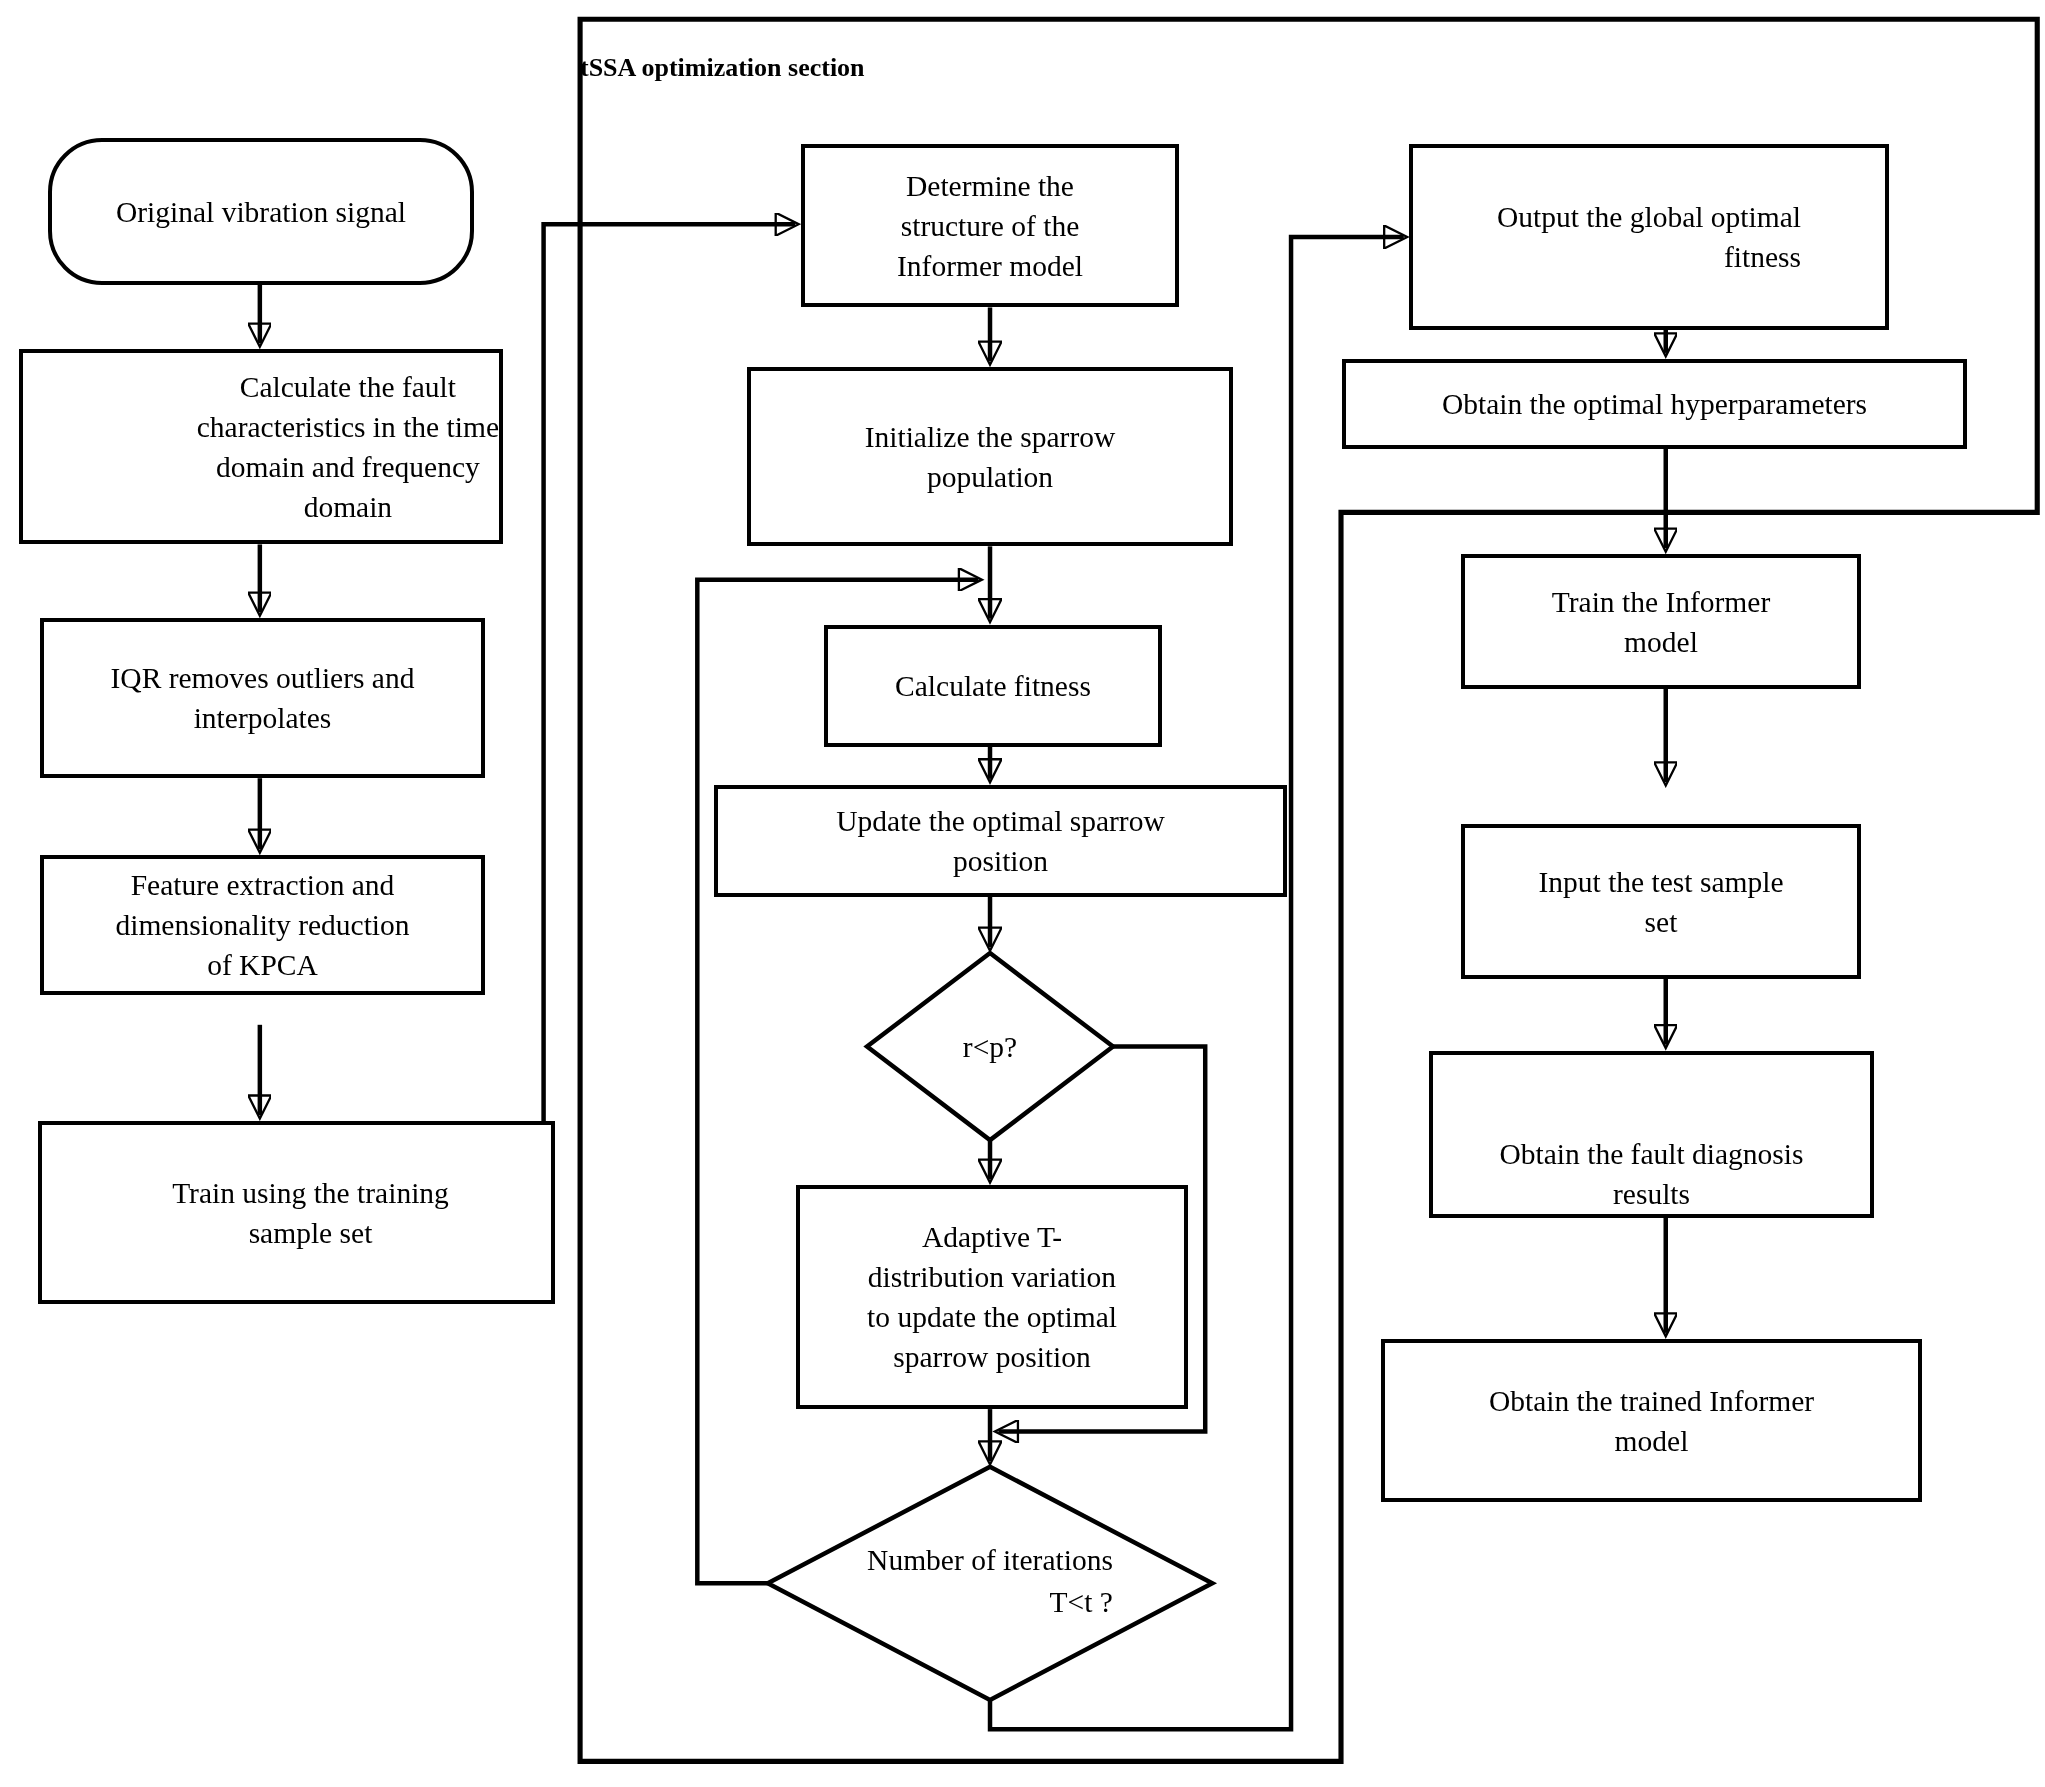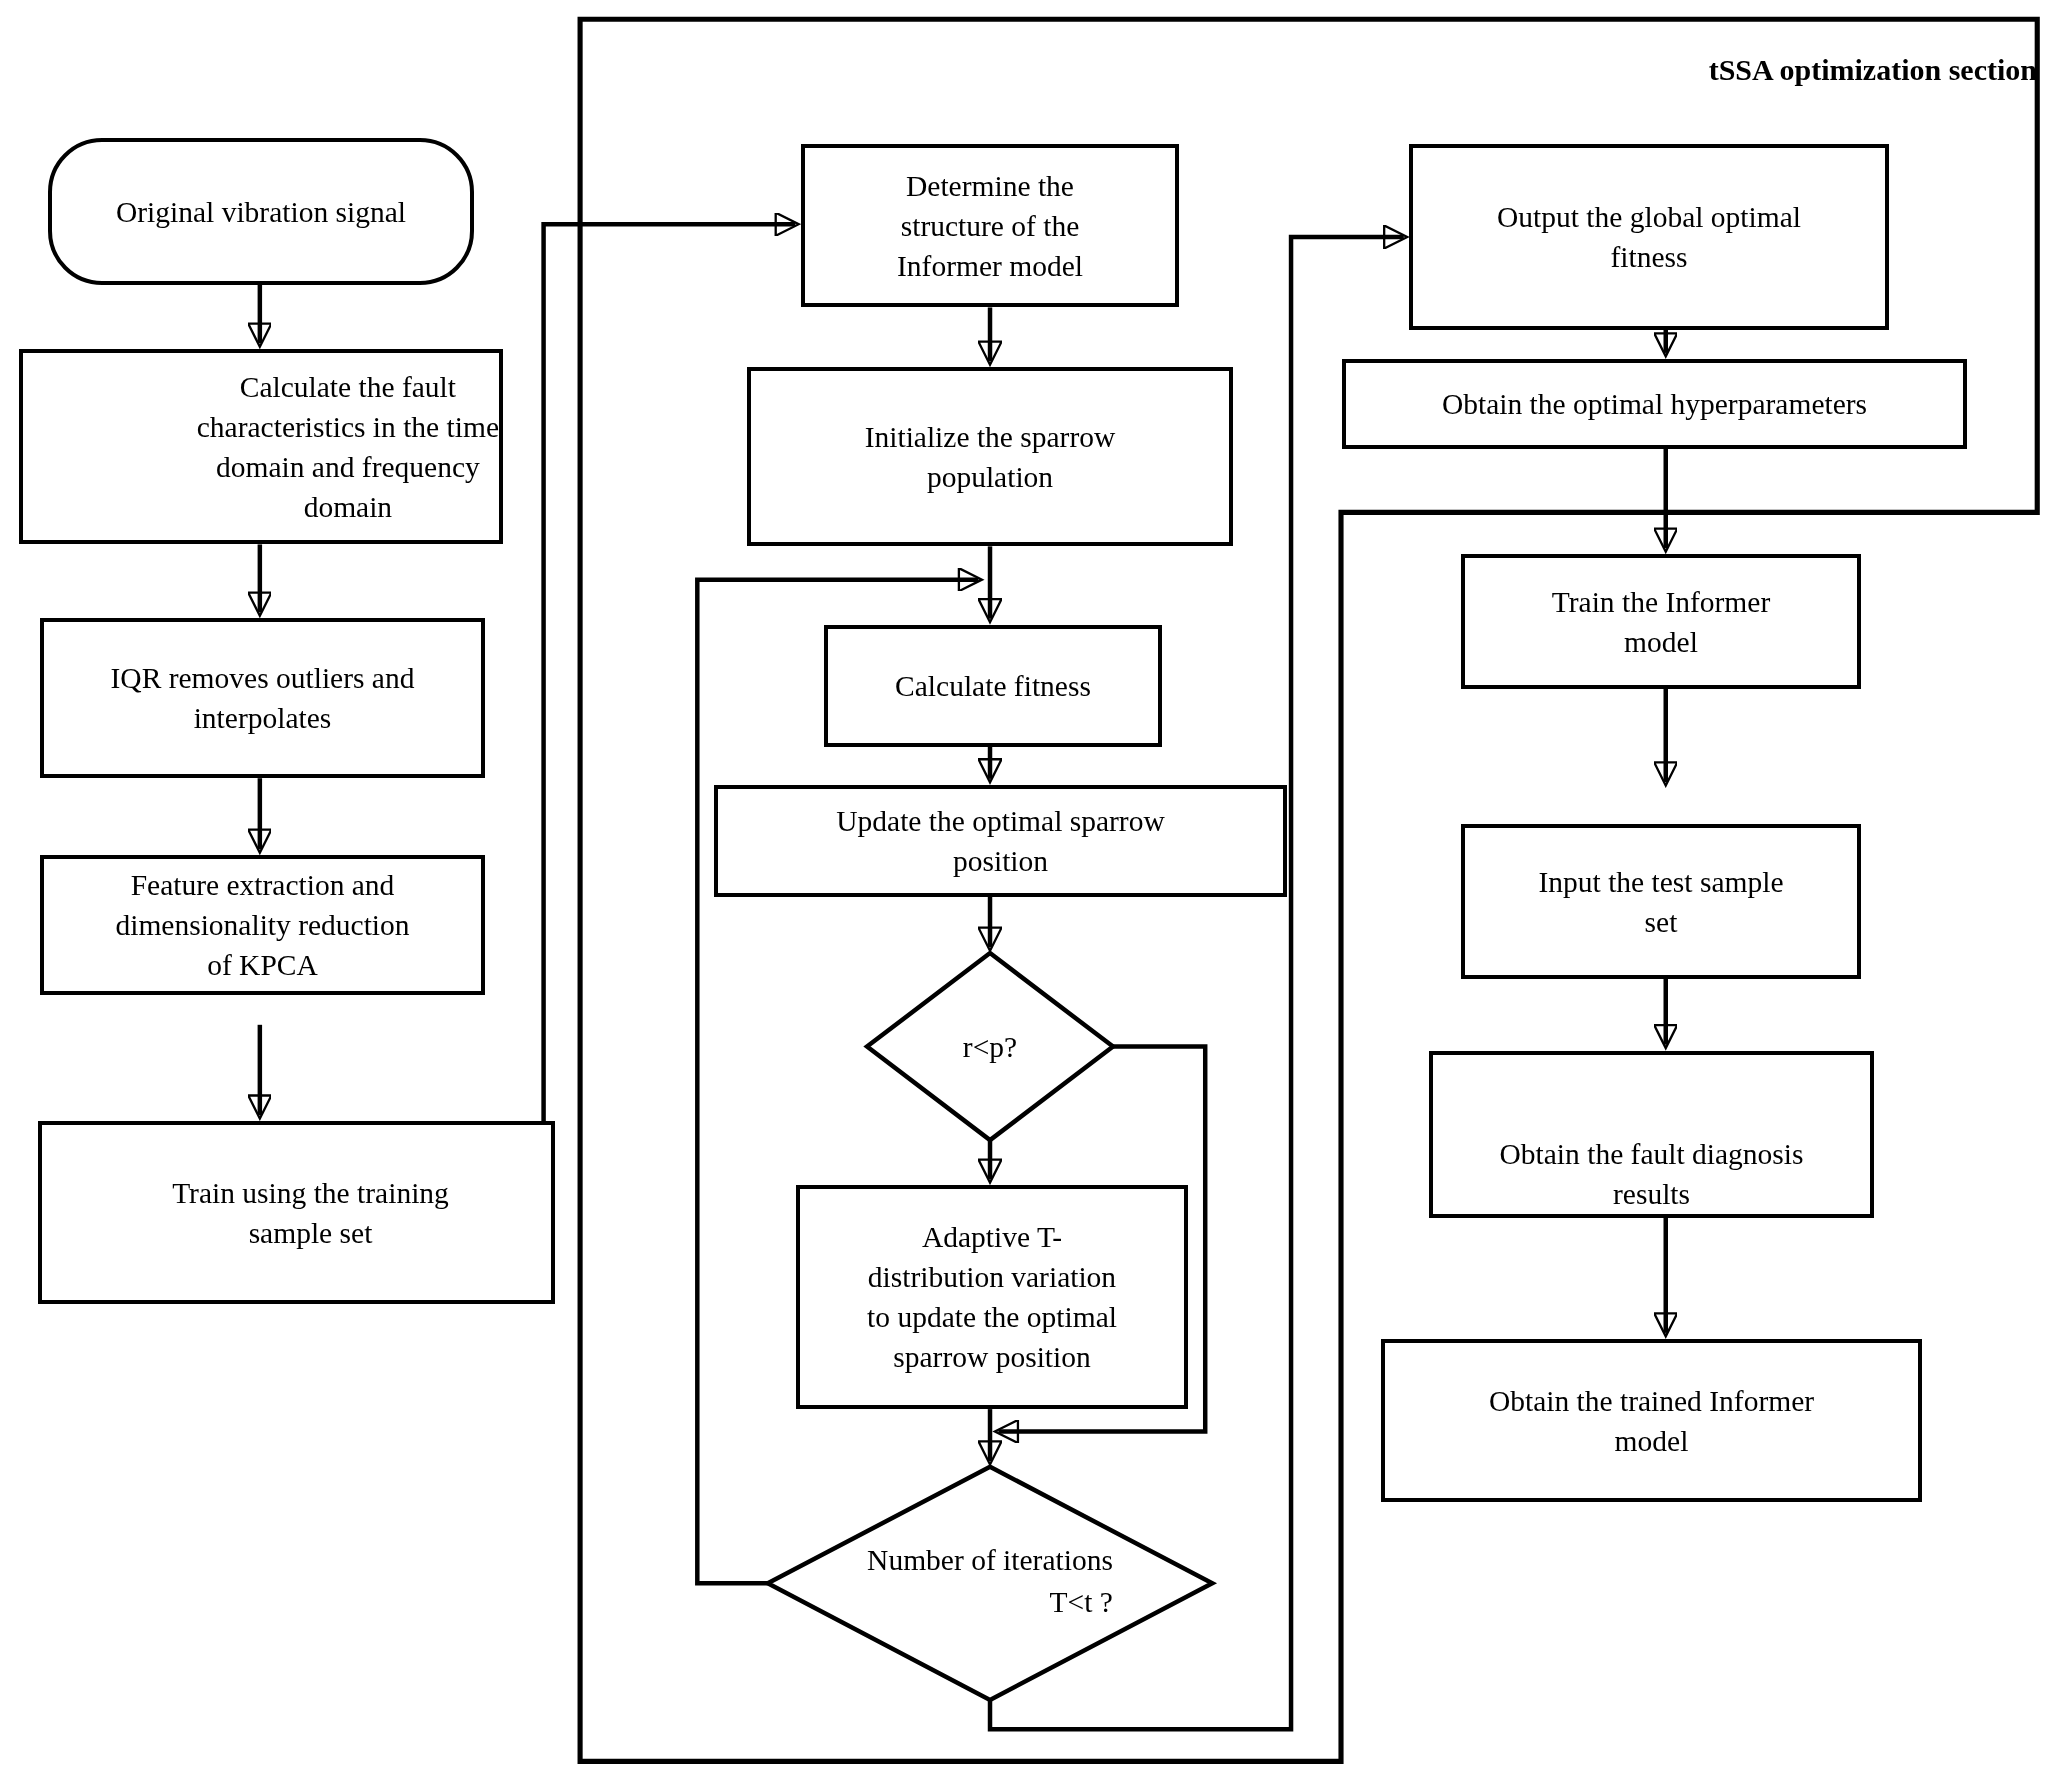--- a/index.html
+++ b/index.html
@@ -40,22 +40,22 @@
     font-size: 29.5px;
     line-height: 42px;
     white-space: pre-line;
     z-index: 3;
     background: transparent;
   }
   .section-title {
     position: absolute;
     left: 580px; top: 53px;
     width: 1457px;
-    text-align: right;
-    font-size: 30px;
+    text-align: left;
+    font-size: 26px;
     font-weight: bold;
     z-index: 2;
   }
   svg path, svg polygon { fill: none; stroke: #000000; }
 </style>
 </head>
 <body>
 
 <div id="canvas">
 
@@ -151,21 +151,21 @@
   <div class="box" style="left:796px; top:1185px; width:392px; height:224px;">
     <span>Adaptive T-
 distribution variation
 to update the optimal
 sparrow position</span>
   </div>
 
   <div class="dlabel" style="left:990px; top:1581px;">Number of iterations
 T&lt;t ?</div>
 
-  <div class="box" style="left:1409px; top:144px; width:480px; height:186px;">
+  <div class="box" style="left:1409px; top:144px; width:480px; height:186px;text-align:right;">
     <span>Output the global optimal
 fitness</span>
   </div>
 
   <div class="box" style="left:1342px; top:359px; width:625px; height:90px;">
     <span>Obtain the optimal hyperparameters</span>
   </div>
 
   <div class="box" style="left:1461px; top:554px; width:400px; height:135px;">
     <span>Train the Informer

